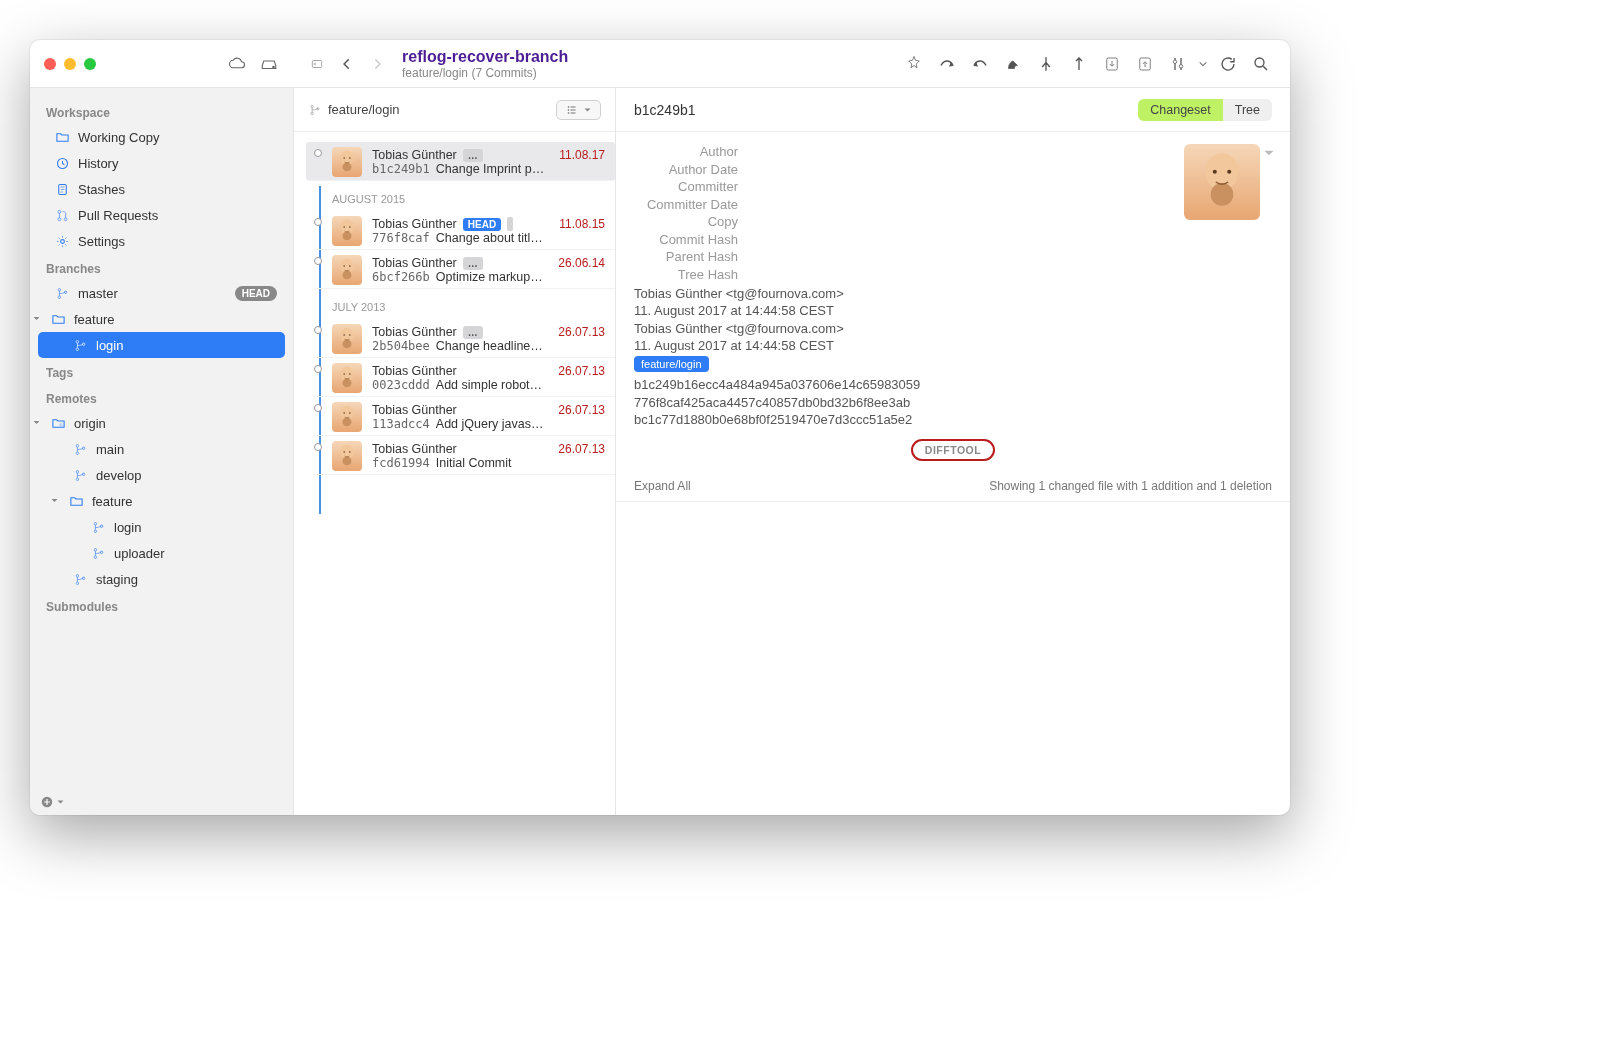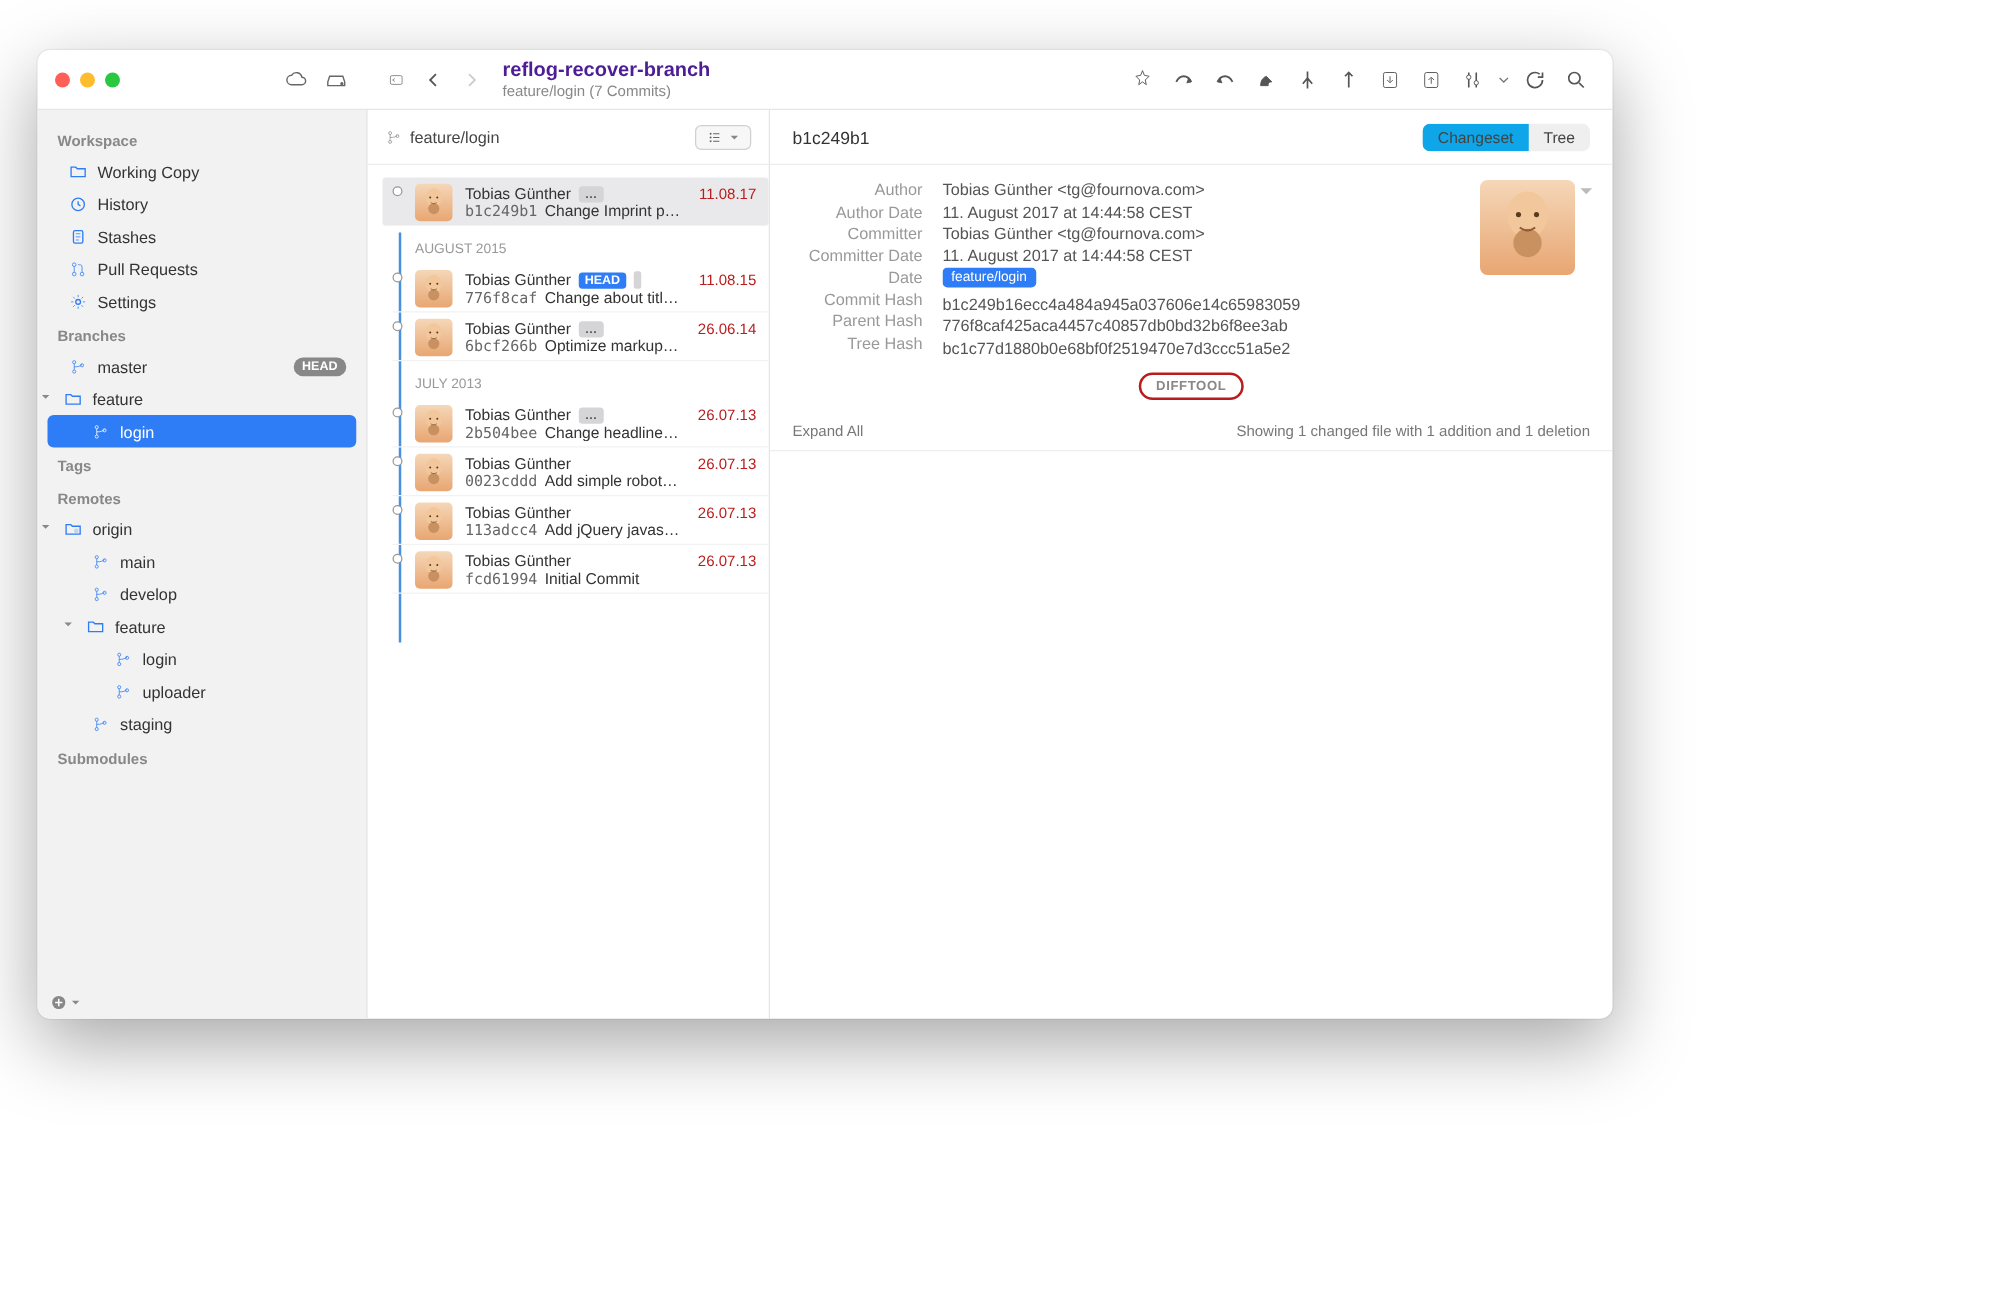--- a/index.html
+++ b/index.html
@@ -64,22 +64,22 @@
 .head-chip { background: #2e7cf6; color: #fff; font-size: 10px; font-weight: 700; padding: 1px 5px; border-radius: 3px; }
 .mini-chip { width: 6px; height: 14px; background: #d5d5d7; border-radius: 2px; }
 .commit-bottom { display: flex; gap: 6px; align-items: baseline; }
 .commit-hash { font-family: ui-monospace, Menlo, monospace; color: #666; font-size: 12px; }
 .commit-msg { color: #333; white-space: nowrap; overflow: hidden; text-overflow: ellipsis; }
 .detail { flex: 1; display: flex; flex-direction: column; min-width: 0; }
 .detail-head { display: flex; align-items: center; height: 44px; border-bottom: 1px solid #eee; padding: 0 18px; }
 .detail-hash { font-size: 14px; color: #333; }
 .seg { margin-left: auto; display: flex; background: #efefef; border-radius: 6px; overflow: hidden; }
 .seg div { padding: 4px 12px; font-size: 12.5px; color: #444; }
-.seg .act { background: #0ea5e9; }
-.meta-block { display: flex; padding: 12px 18px 8px; font-size: 13px; color: #444; gap: 16px; position:relative; }
+.seg .act { background: #bef264; }
+.meta-block { display: flex; padding: 12px 18px 8px; font-size: 13px; color: #444; gap: 4px; position:relative;flex-direction:column; }
 .meta-keys { text-align: right; color: #999; display: flex; flex-direction: column; gap: 2.5px; width: 104px; flex-shrink:0; }
 .meta-vals { display: flex; flex-direction: column; gap: 2.5px; color: #555; min-width:0; }
 .meta-vals span { white-space: nowrap; overflow:hidden; text-overflow:ellipsis; }
 .ref-chip { background: #2e7cf6; color: #fff; font-size: 11px; padding: 2px 7px; border-radius: 4px; display: inline-block; }
 .big-avatar { width: 76px; height: 76px; border-radius: 6px; background: linear-gradient(#f5d7b8,#e8a672); position:absolute; right: 30px; top: 12px; display:flex;align-items:center;justify-content:center;overflow:hidden}
 .big-avatar svg{width:66px;height:66px}
 .difftool { margin: 4px auto 10px; border: 2px solid #b91c1c; border-radius: 12px; padding: 3px 12px; font-size: 10.5px; font-weight: 600; color: #888; letter-spacing: .5px; width: fit-content; }
 .commit-title { padding: 4px 18px 10px; font-size: 14px; color: #333; border-bottom: 1px solid #eee; }
 .file-bar { display: flex; align-items: center; padding: 8px 18px; font-size: 12px; color: #777; border-bottom: 1px solid #eee; }
 .file-bar .stat { margin-left: auto; }
@@ -587,21 +587,21 @@
             <div class="act">Changeset</div>
             <div>Tree</div>
           </div>
         </div>
         <div class="meta-block">
           <div class="meta-keys">
             <span>Author</span>
             <span>Author Date</span>
             <span>Committer</span>
             <span>Committer Date</span>
-            <span>Date</span>
+            <span>Copy</span>
             <span>Commit Hash</span>
             <span>Parent Hash</span>
             <span>Tree Hash</span>
           </div>
           <div class="meta-vals">
             <span>Tobias Günther &lt;tg@fournova.com&gt;</span>
             <span>11. August 2017 at 14:44:58 CEST</span>
             <span>Tobias Günther &lt;tg@fournova.com&gt;</span>
             <span>11. August 2017 at 14:44:58 CEST</span>
             <span><span class="ref-chip">feature/login</span></span>

